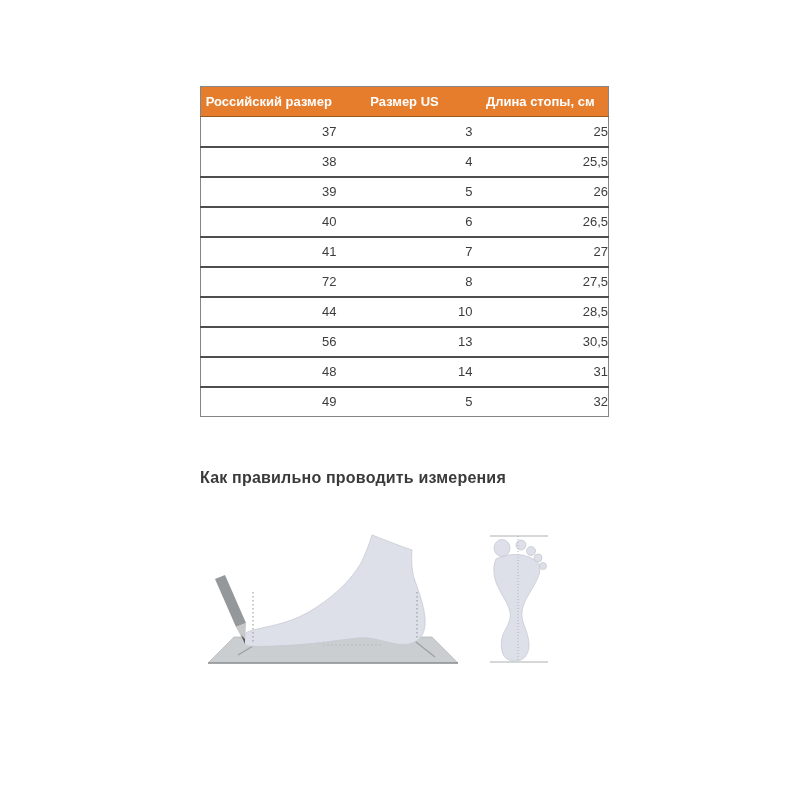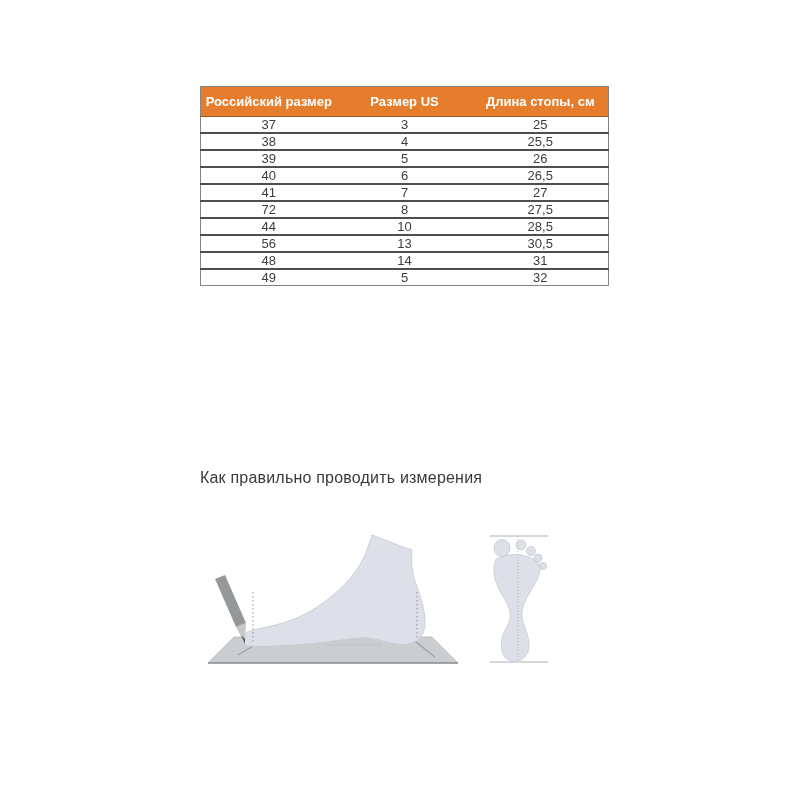--- a/index.html
+++ b/index.html
@@ -28,36 +28,36 @@
     background: #E57D2D;
     color: #ffffff;
     font-size: 13px;
     font-weight: bold;
     height: 30px;
     text-align: center;
     vertical-align: middle;
     border-bottom: 1px solid #9a5a1e;
   }
   table.size-table tbody td {
-    height: 16px;
+    height: 30px;
     font-size: 13px;
     color: #3c3c3c;
-    text-align: center;
+    text-align: right;
     vertical-align: middle;
     background: #ffffff;
     border-top: 2px solid #4e4e4e;
   }
   table.size-table tbody tr:first-child td { border-top: 1px solid #6a6a6a; }
 
   
   .measure-heading {
     position: absolute;
     left: 200px; top: 469px;
     font-size: 16px;
-    font-weight: 400;
+    font-weight: 700;
     color: #3a3a3a;
     letter-spacing: 0.2px;
   }
 
   
   .illu-side {
     position: absolute;
     left: 195px; top: 518px;
     width: 280px; height: 160px;
   }

